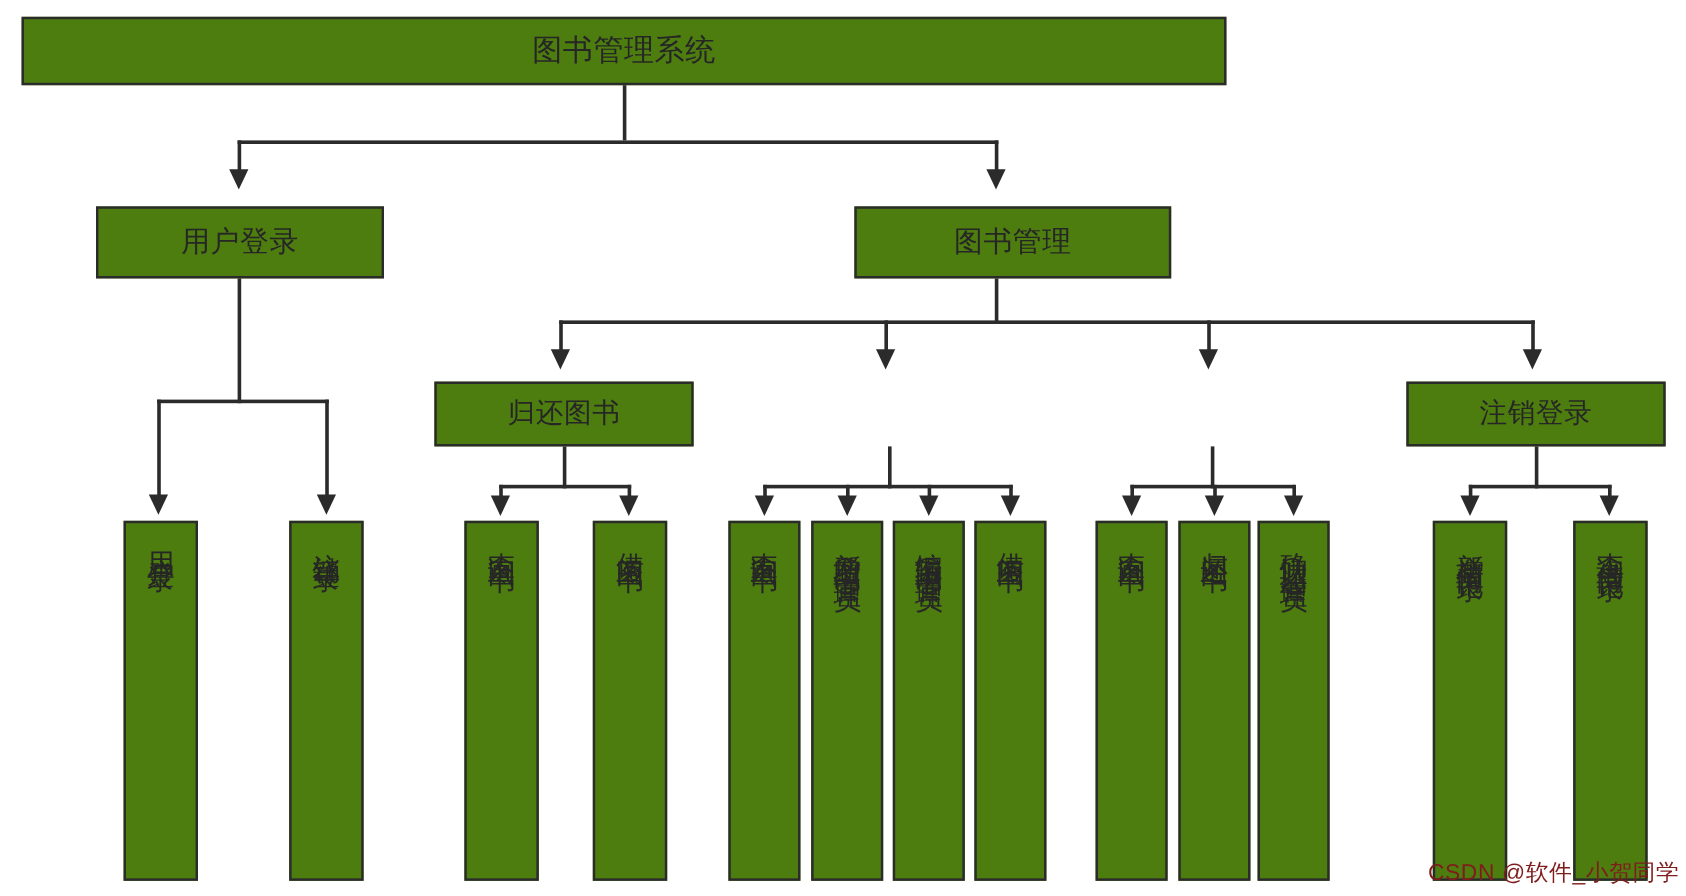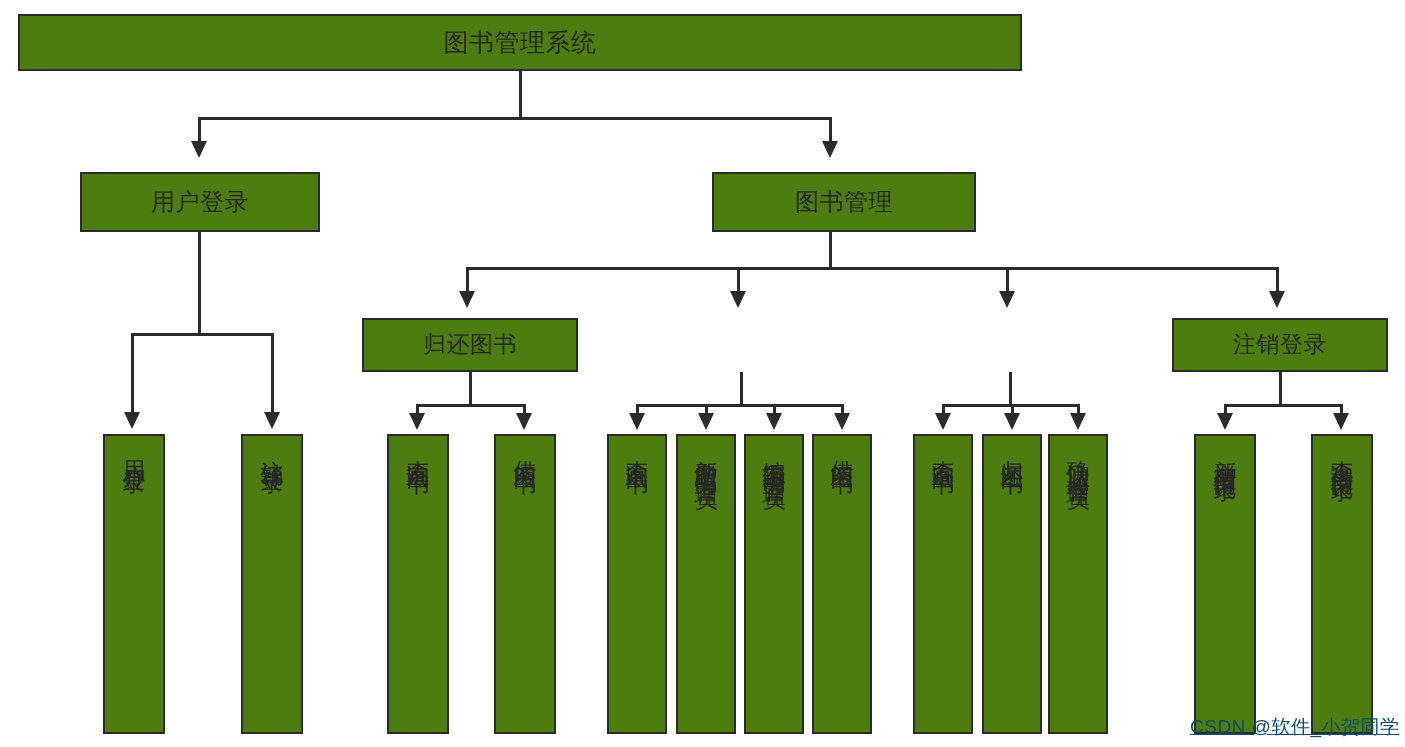--- a/index.html
+++ b/index.html
@@ -68,24 +68,23 @@
     height: 0;
     border-left: 8px solid transparent;
     border-right: 8px solid transparent;
     border-top: 17px solid #2b2b2b;
   }
 
   
   #watermark {
     position: absolute;
     font-size: 19px;
-    color: #0c4a6e;
+    color: #7f1d1d;
     white-space: nowrap;
     letter-spacing: 0.5px;
-    text-decoration: underline;
   }
 </style>
 </head>
 <body>
 
 <div id="canvas">
 
   <div class="node root" style="left:18px; top:14px; width:1004px; height:57px;">
     <span class="label">图书管理系统</span>
   </div>

